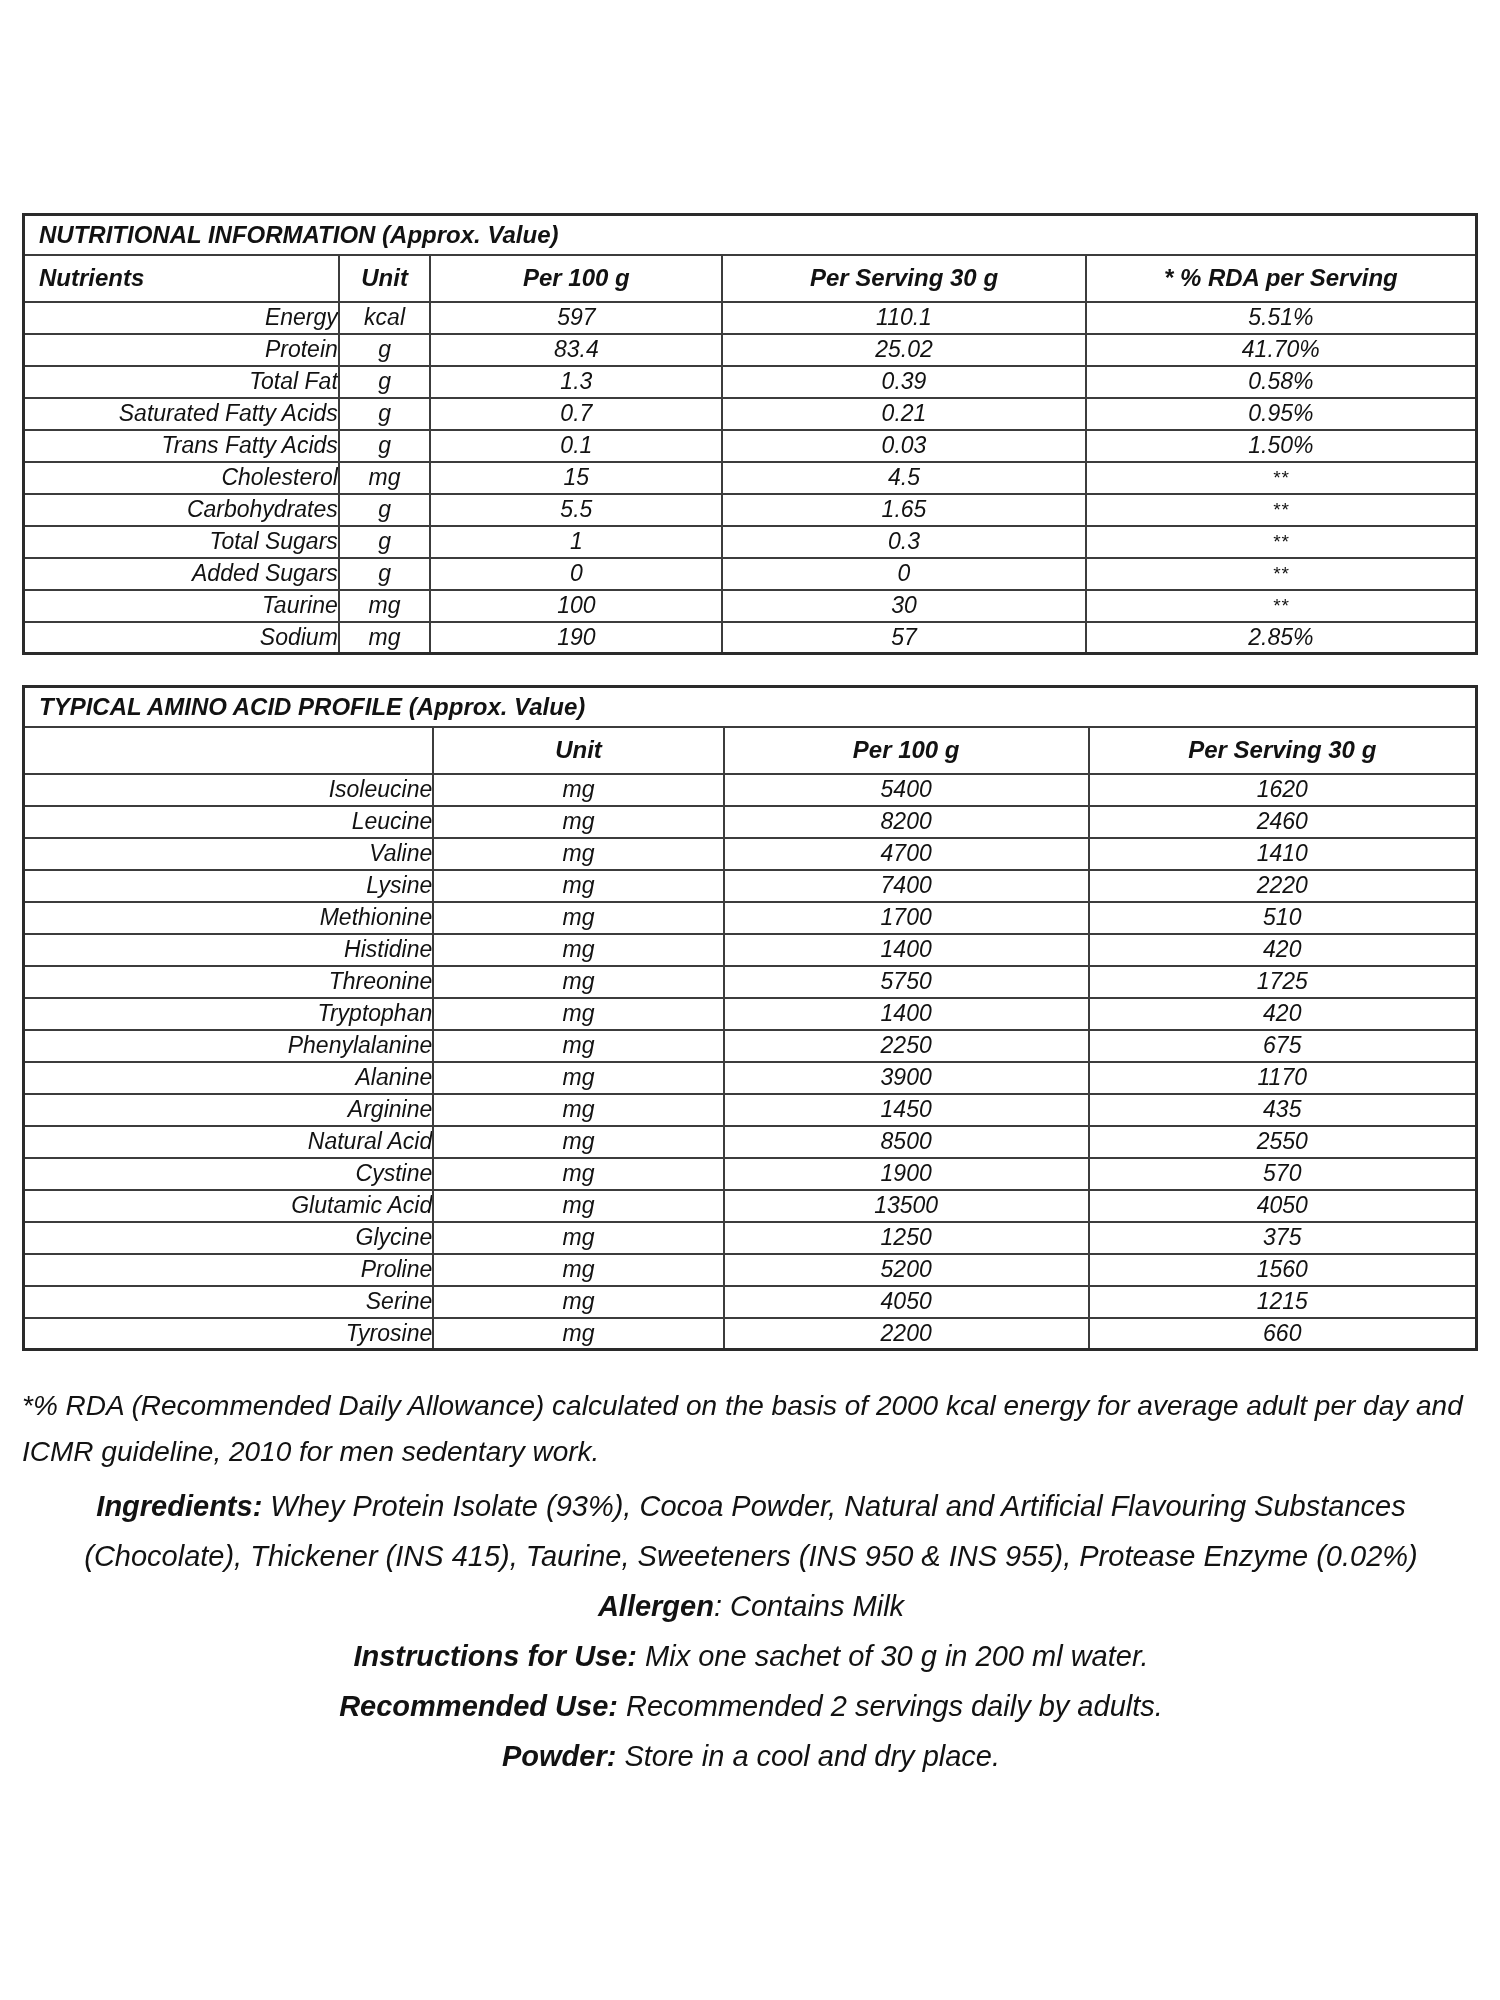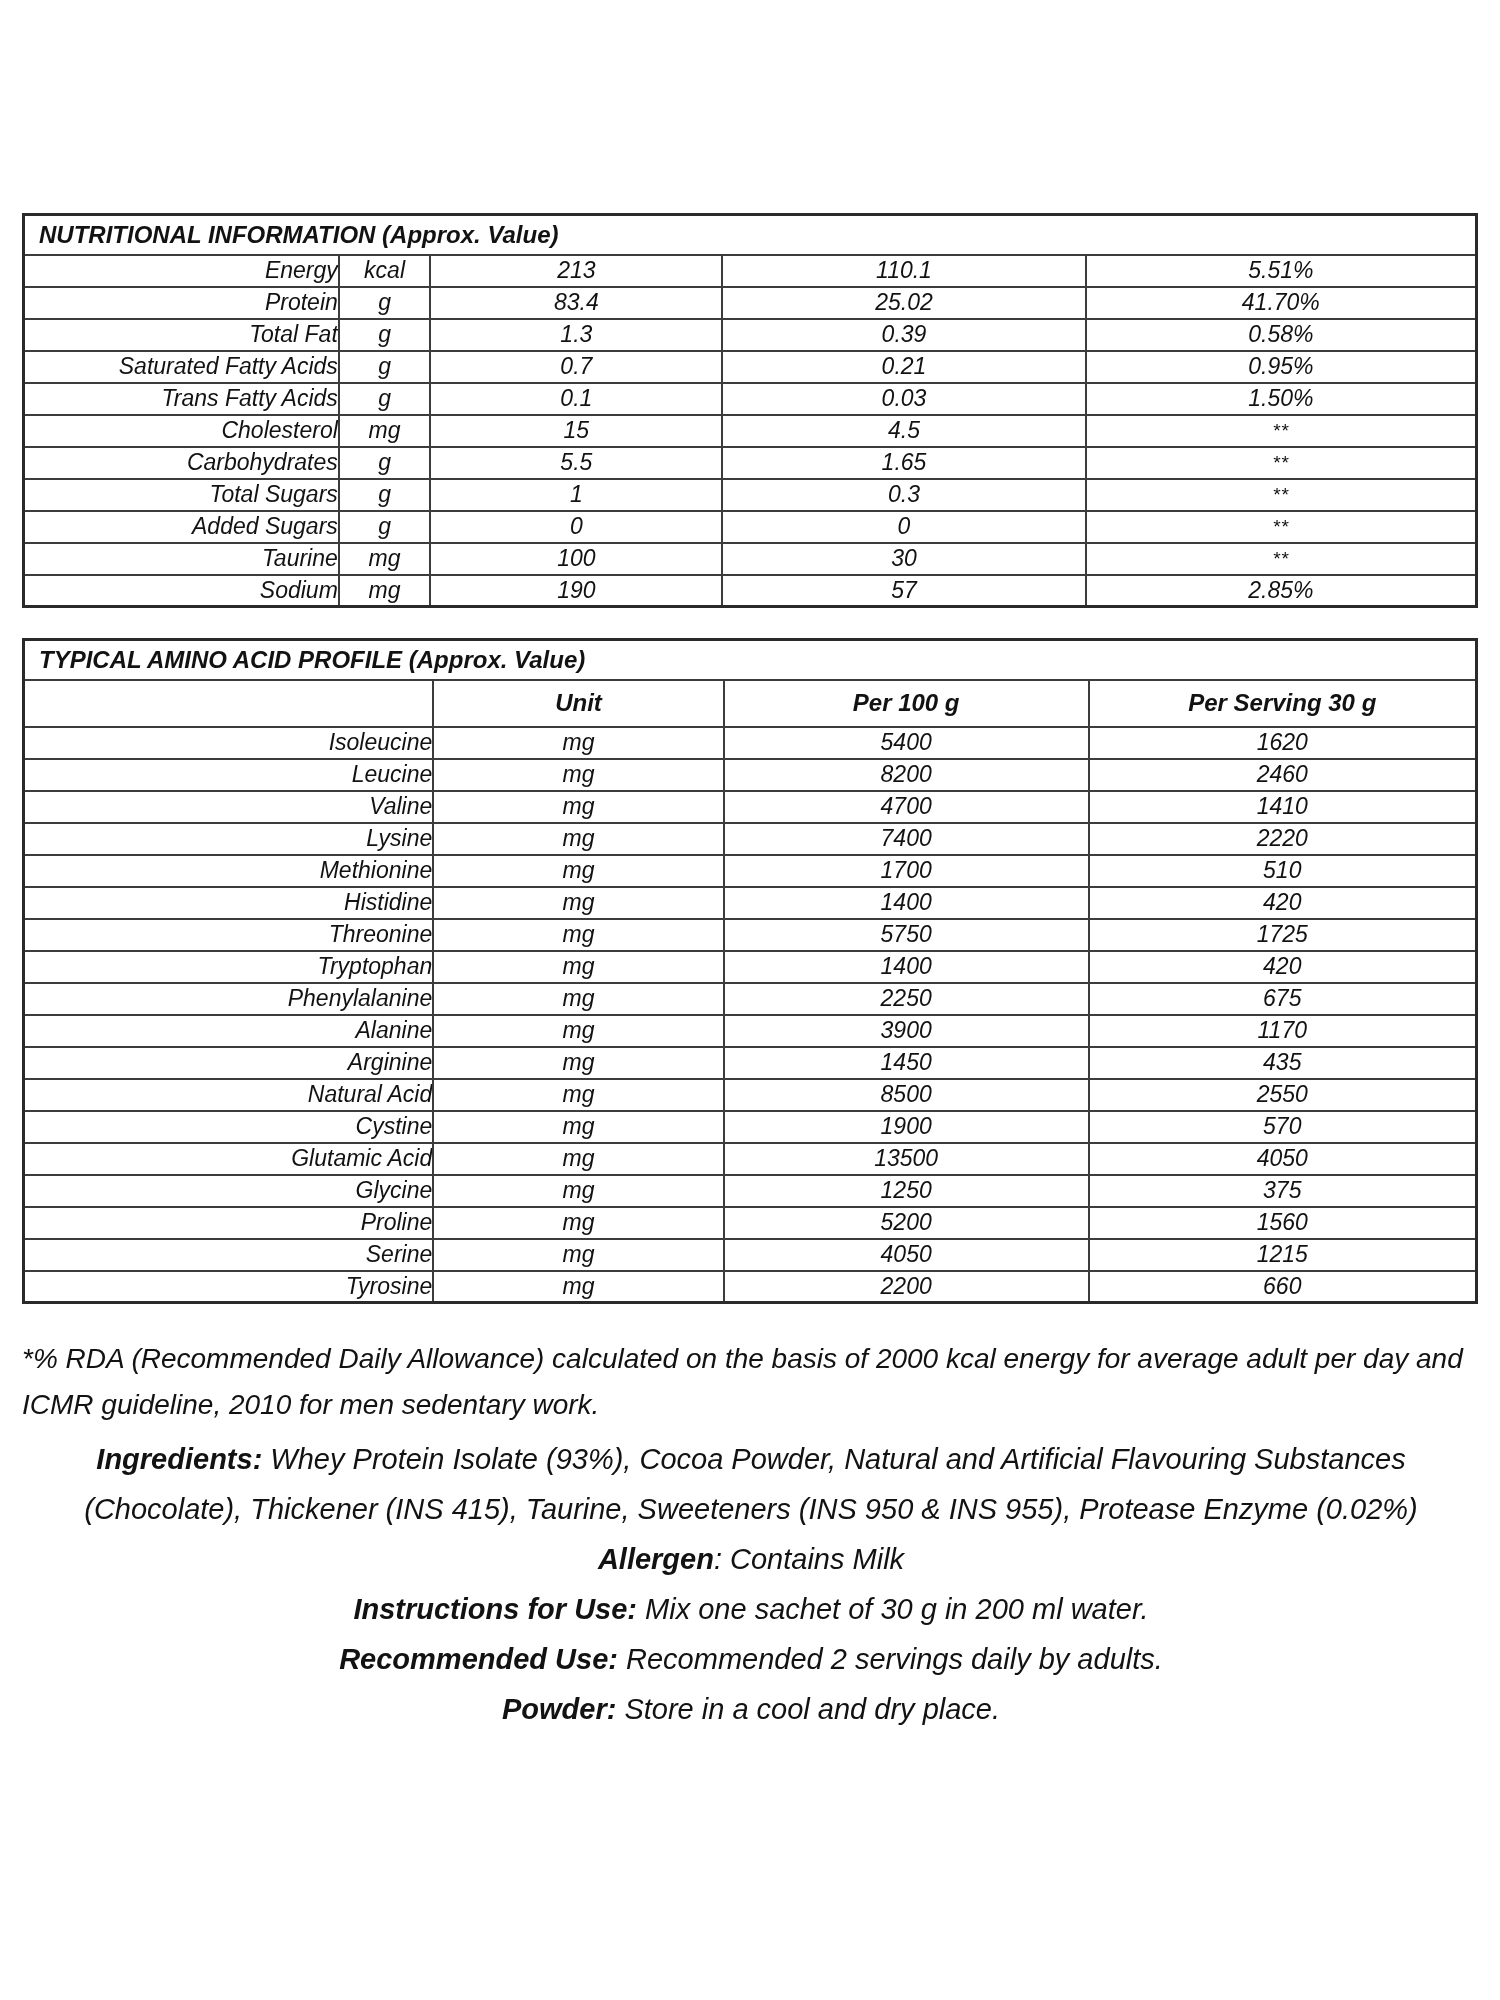--- a/index.html
+++ b/index.html
@@ -45,26 +45,33 @@
       <col style="width:21.7%">
         <col style="width:6.3%">
         <col style="width:20.1%">
         <col style="width:25.0%">
         <col style="width:26.9%">
     </colgroup>
     <thead>
       <tr>
         <th colspan="5" class="title-cell">NUTRITIONAL INFORMATION (Approx. Value)</th>
       </tr>
+      <tr>
+        <th class="col-h name">Nutrients</th>
+        <th class="col-h">Unit</th>
+        <th class="col-h">Per 100 g</th>
+        <th class="col-h">Per Serving 30 g</th>
+        <th class="col-h">* % RDA per Serving</th>
+      </tr>
     </thead>
     <tbody id="nutri-body">
         <tr>
           <td class="name-col">Energy</td>
           <td>kcal</td>
-          <td>213</td>
+          <td>597</td>
           <td>110.1</td>
           <td>5.51%</td>
         </tr>
         <tr>
           <td class="name-col">Protein</td>
           <td>g</td>
           <td>83.4</td>
           <td>25.02</td>
           <td>41.70%</td>
         </tr>

